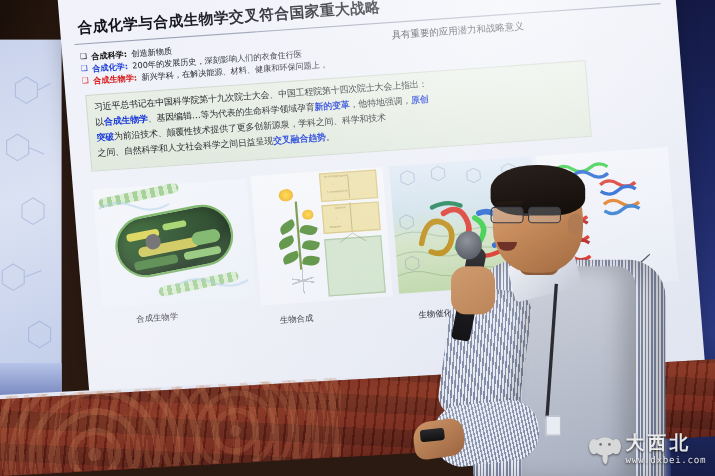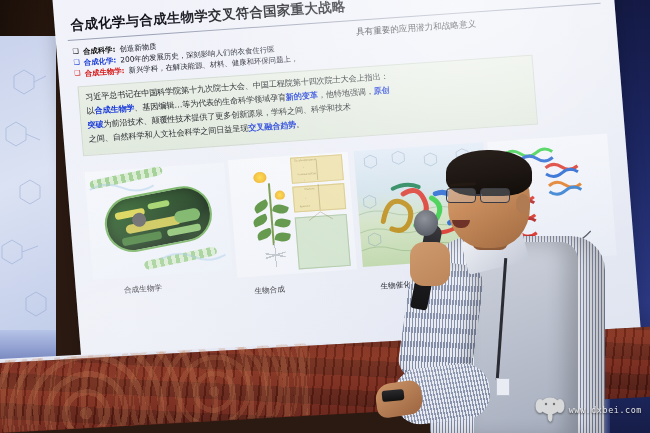--- a/index.html
+++ b/index.html
@@ -524,17 +524,18 @@
         <path d="M13 17 q-1 6 1 9 q2 2 3 -1 q1 -5 0 -8 z"></path>
         <ellipse cx="5" cy="11" rx="4.5" ry="7"></ellipse>
         <ellipse cx="25" cy="11" rx="4.5" ry="7"></ellipse>
       </g>
       <g fill="#6b6b6b">
         <circle cx="11" cy="9" r="1.2"></circle>
           <circle cx="19" cy="9" r="1.2"></circle>
       </g>
     </svg>
     <div class="wm-text">
+      <div class="wm-cn">大西北</div>
       <div class="wm-url">www.dxbei.com</div>
     </div>
   </div>
 
 </div>
 
 </body></html>

